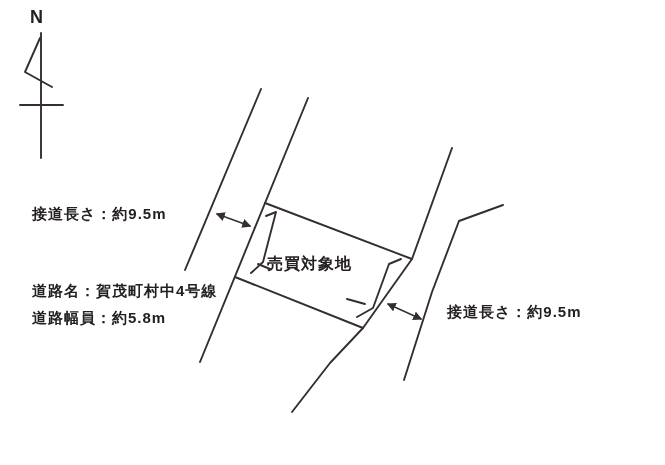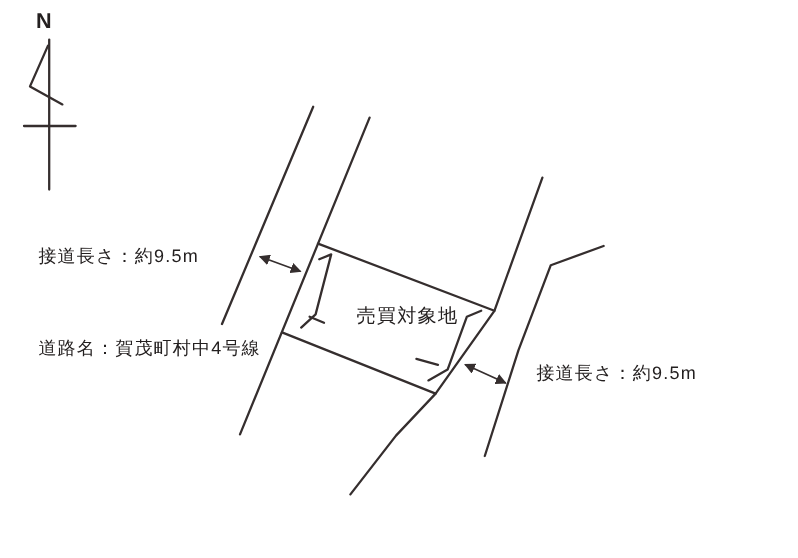--- a/index.html
+++ b/index.html
@@ -8,21 +8,21 @@
     width:665px;height:465px;
     background:#ffffff;
     font-family:"Liberation Sans","DejaVu Sans",sans-serif;
     overflow:hidden;
   }
   .stage svg{position:absolute;left:0;top:0;}
   .lbl{
     position:absolute;
     color:#242020;
     font-size:15px;
-    font-weight:normal;
+    font-weight:bold;
     letter-spacing:1px;
     white-space:nowrap;
     line-height:18px;
   }
   .lbl-north{
     font-size:18px;
     font-weight:600;
     letter-spacing:0;
   }
   .lbl-parcel{
@@ -68,20 +68,21 @@
         <path d="M347 299 L365 304"></path>
       </g>
 
       <path d="M217 214 L250 226" stroke-width="1.4" marker-start="url(#ah)" marker-end="url(#ah)"></path>
       <path d="M388 304 L421 319" stroke-width="1.4" marker-start="url(#ah)" marker-end="url(#ah)"></path>
     </g>
   </svg>
 
   <div class="lbl lbl-north" style="left:30px;top:8px;">N</div>
 
-  <div class="lbl lbl-parcel" style="left:297px;top:255px;">売買対象地</div>
+  <div class="lbl lbl-parcel" style="left:267px;top:255px;">売買対象地</div>
 
   <div class="lbl" style="left:32px;top:205px;">接道長さ：約9.5m</div>
   <div class="lbl" style="left:32px;top:282px;">道路名：賀茂町村中4号線</div>
+  <div class="lbl" style="left:32px;top:309px;">道路幅員：約5.8m</div>
 
   <div class="lbl" style="left:447px;top:303px;">接道長さ：約9.5m</div>
 
 </div>
 
 </body></html>

